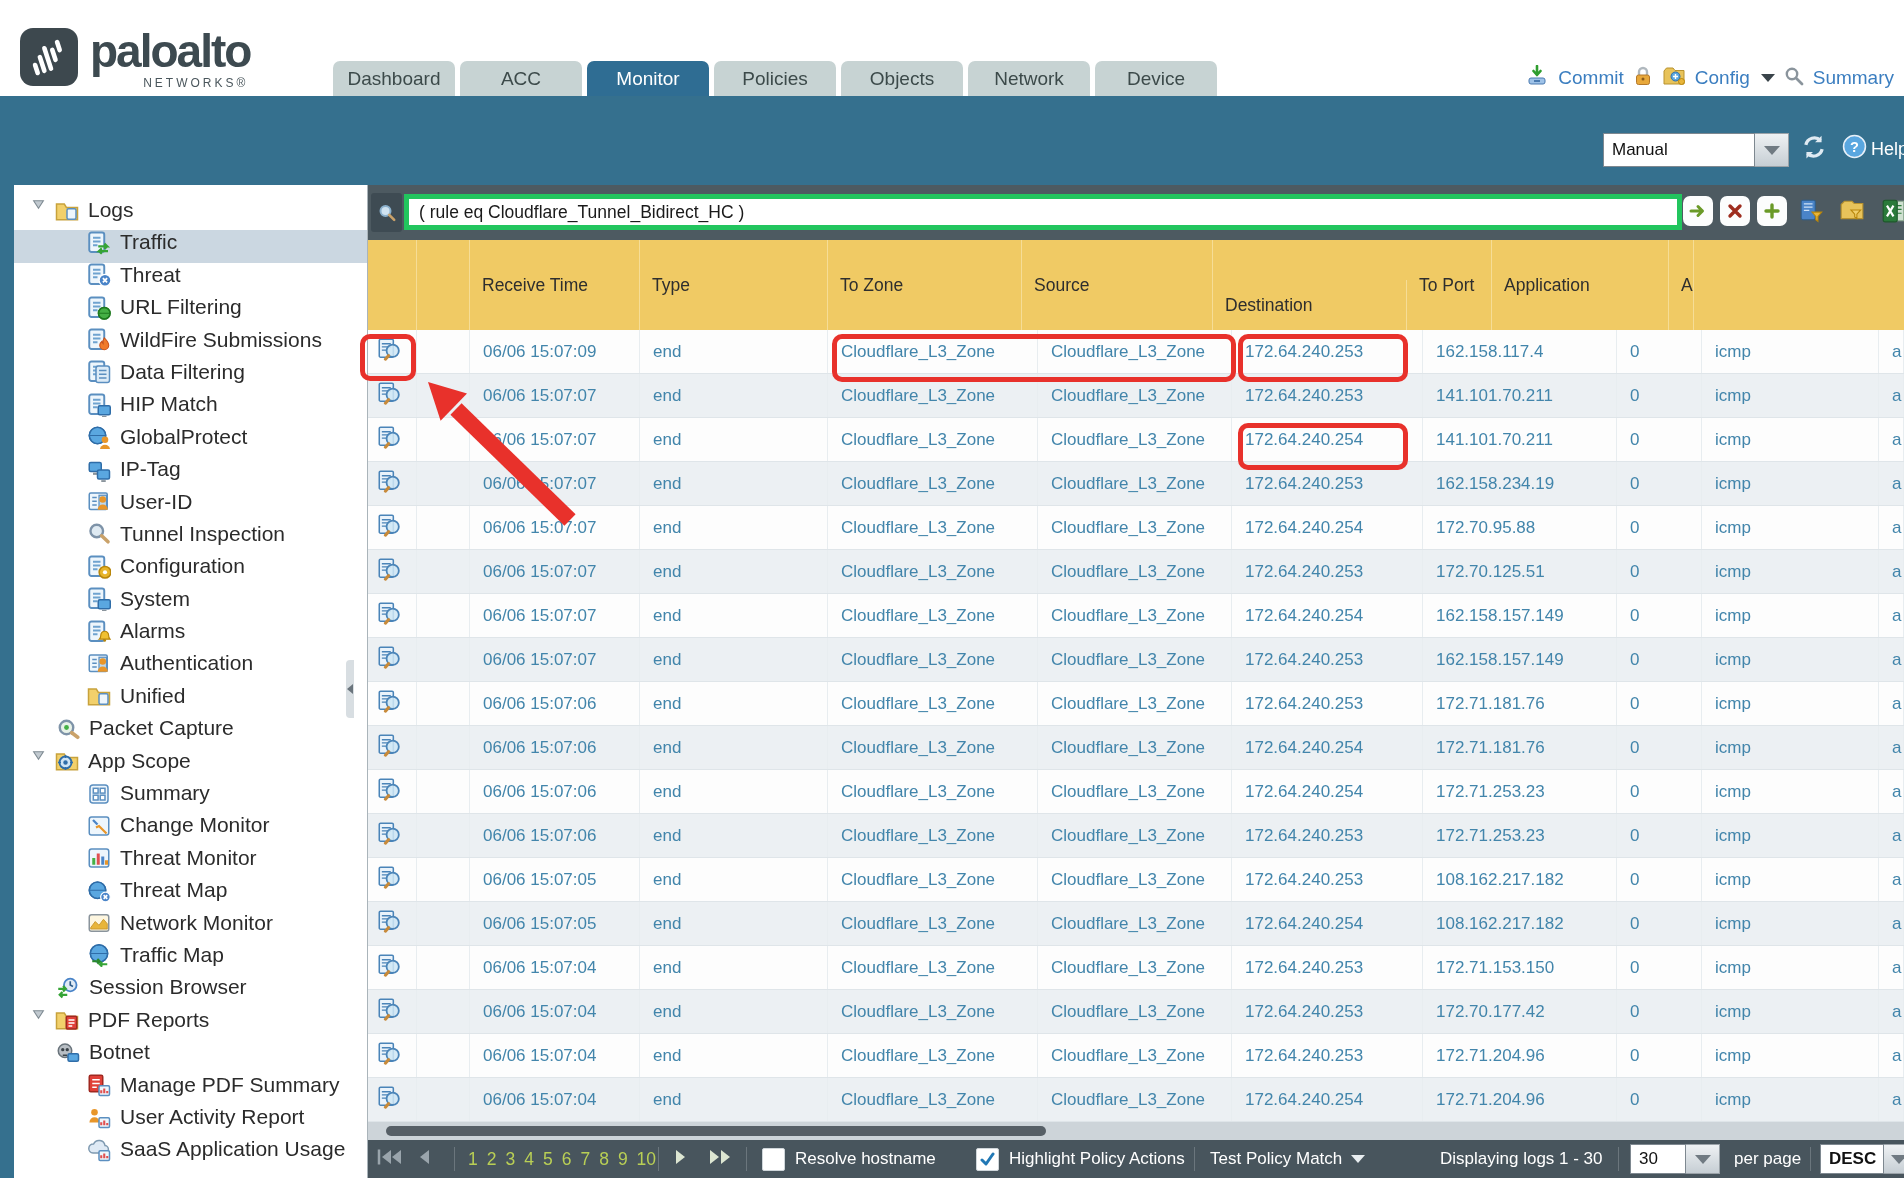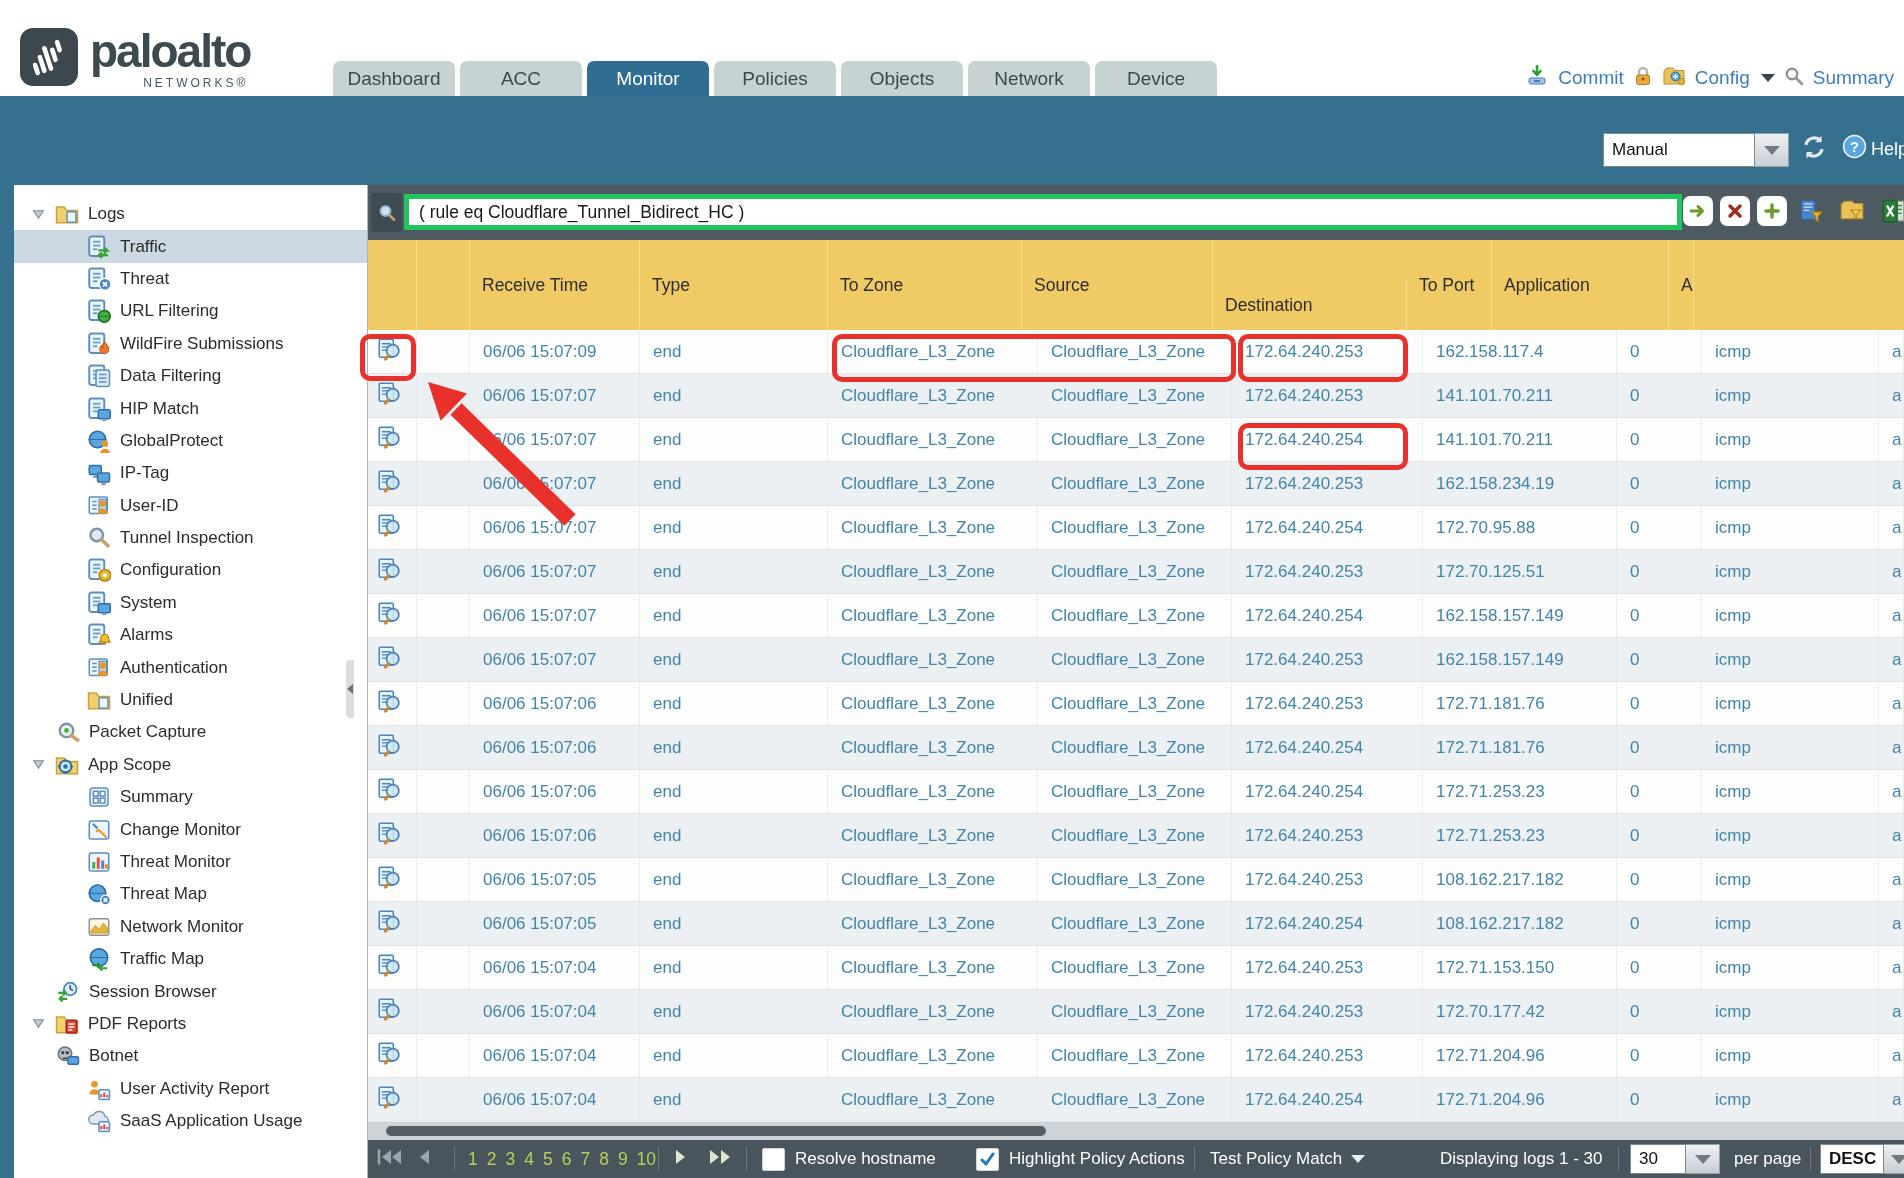--- a/index.html
+++ b/index.html
@@ -25,21 +25,21 @@
   #refresh-select{position:absolute;left:1603px;top:133px;display:flex;}
   .selbox{background:#fff;border:1px solid #7e8890;box-sizing:border-box;display:flex;align-items:center;padding-left:8px;font-size:17px;color:#111;}
   .selarrow{background:linear-gradient(#eef1f3,#c6ced4);border:1px solid #9aa2a8;border-left:none;box-sizing:border-box;display:flex;align-items:center;justify-content:center;cursor:pointer;}
   .caret-gray{width:0;height:0;border-left:8px solid transparent;border-right:8px solid transparent;border-top:9px solid #707a82;}
   #band-refresh{position:absolute;left:1800px;top:134px;cursor:pointer;}
   #band-help{position:absolute;left:1842px;top:134px;display:flex;align-items:center;gap:4px;color:#fff;font-size:18px;cursor:pointer;}
 
   
   #sidebar{position:absolute;left:14px;top:185px;width:354px;height:993px;background:#fff;border-right:1px solid #aab4ba;box-sizing:border-box;overflow:hidden;}
   #side-items{padding-top:13px;}
-  .side-item{height:32.4px;display:flex;align-items:center;font-size:17px;color:#2b2b2b;cursor:pointer;white-space:nowrap;}
+  .side-item{height:32.4px;display:flex;align-items:flex-start;font-size:21px;color:#2b2b2b;cursor:pointer;white-space:nowrap;}
   .side-item.lv1{padding-left:72px;}
   .side-item.lv0{padding-left:41px;}
   .side-item.lv0.fold{padding-left:18px;}
   .side-item.sel{background:#cbd7e1;}
   .expander{width:16px;margin-right:6px;display:flex;align-items:center;}
   .sicon{width:25px;height:25px;margin-right:9px;display:flex;align-items:center;justify-content:center;flex:none;}
   #collapse-handle{position:absolute;left:346px;top:660px;width:8px;height:58px;background:#d8dee2;border-radius:4px 0 0 4px;display:flex;align-items:center;justify-content:center;cursor:pointer;}
   #collapse-handle:after{content:"";width:0;height:0;border-top:5px solid transparent;border-bottom:5px solid transparent;border-right:6px solid #6a747c;}
 
   
@@ -460,20 +460,31 @@
               <circle cx="7.5" cy="5.8" r="1.1" fill="#3a4248"></circle>
               <path d="M4.5 9.5h3" stroke="#3a4248" stroke-width="1"></path>
               <rect x="8" y="8.5" width="7" height="5" rx="1" fill="#5aa7e0" stroke="#2f6da8"></rect>
             </svg>
           </span>
           <span class="slabel">Botnet</span>
         </div>
         <div class="side-item lv1">
           <span class="sicon">
             <svg width="24" height="24" viewBox="0 0 16 16">
+              <rect x="1.5" y="1.5" width="9" height="11" rx="1" fill="#e04038" stroke="#a02820"></rect>
+              <path d="M3.5 4.5h5M3.5 7h5M3.5 9.5h3" stroke="#fff" stroke-width="1"></path>
+              <rect x="8" y="8.5" width="7" height="6.5" rx="0.8" fill="#eef6fc" stroke="#5b8fc0"></rect>
+              <path d="M9.5 13.5v-2M11.5 13.5v-3.2M13.5 13.5v-1.5" stroke="#e05050" stroke-width="1.4"></path>
+            </svg>
+          </span>
+          <span class="slabel">Manage PDF Summary</span>
+        </div>
+        <div class="side-item lv1">
+          <span class="sicon">
+            <svg width="24" height="24" viewBox="0 0 16 16">
               <circle cx="5" cy="4.8" r="2.2" fill="#e8962a"></circle>
               <path d="M1.6 11.6a3.4 3.4 0 0 1 6.8 0Z" fill="#e8962a"></path>
               <rect x="8" y="8.5" width="7" height="6.5" rx="0.8" fill="#eef6fc" stroke="#5b8fc0"></rect>
               <path d="M9.5 13.5v-2M11.5 13.5v-3.2M13.5 13.5v-1.5" stroke="#e05050" stroke-width="1.4"></path>
             </svg>
           </span>
           <span class="slabel">User Activity Report</span>
         </div>
         <div class="side-item lv1">
           <span class="sicon">

